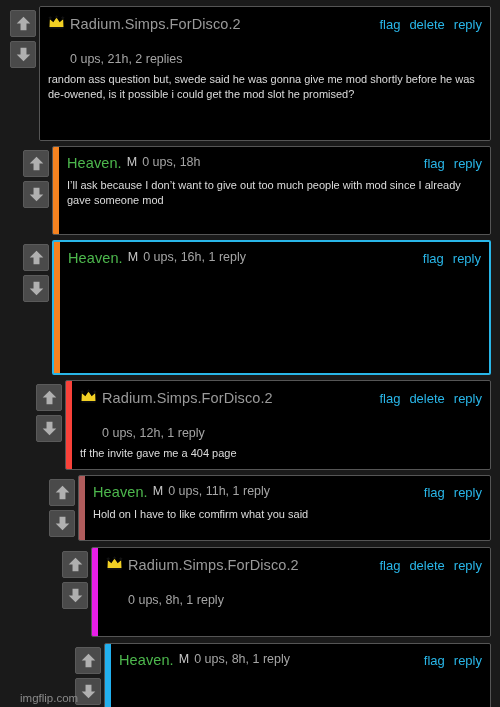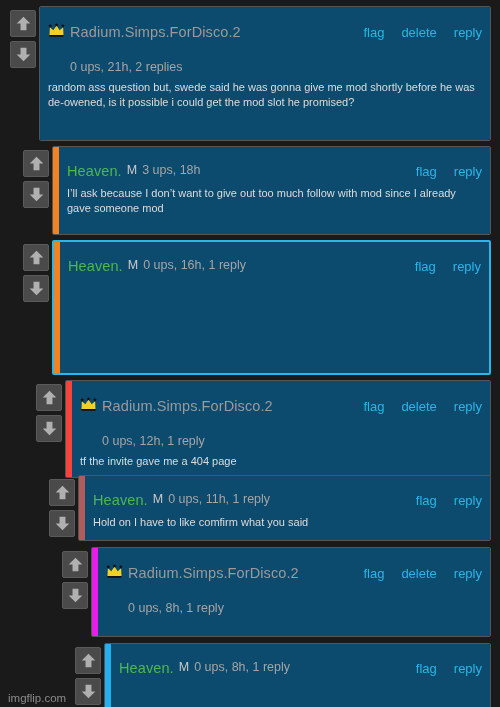--- a/index.html
+++ b/index.html
@@ -36,22 +36,22 @@
   }
   .vote-btn svg { display:block; }
   .arrow-fill { fill: #b0b0b0; }
 
   
   .accent { flex: 0 0 auto; width: 6px; }
 
   
   .cbody {
     flex: 1 1 auto;
-    background: #0c4a6e;
-    padding: 15px 8px 8px 8px;
+    background: #000000;
+    padding: 7px 8px 8px 8px;
     min-width: 0;
     display: flex;
     flex-direction: column;
   }
   .shell {
     display: flex;
     background: #3a3a3a;
     border: 1px solid #555;
     border-radius: 2px;
     overflow: hidden;
@@ -79,41 +79,41 @@
     font-size: 14.5px;
     color: #9a9a9a;
     letter-spacing: .1px;
   }
   .uname.mod { color: #4db84d; }
   .mbadge { font-size: 12.5px; color: #c9c9c9; }
   .meta { font-size: 12.5px; color: #a5a5a5; }
   .meta.below { display: block; padding-left: 22px; margin-top: 18px; }
 
   .actions {
-    display: flex; gap: 17px;
+    display: flex; gap: 9px;
     margin-left: auto;
     flex: 0 0 auto;
   }
   .actions span {
     font-size: 13px;
     color: #29b6e8;
   }
 
   .ctext {
     font-size: 11px;
     color: #dcdcdc;
     line-height: 1.32;
     margin-top: 6px;
     white-space: pre-wrap;
     word-wrap: break-word;
   }
 
   .watermark {
     position: absolute;
-    left: 8px; bottom: 3px;
+    left: 20px; bottom: 3px;
     font-size: 11.5px;
     color: #8a8a8a;
     z-index: 5;
   }
 </style>
 </head>
 <body>
 
 <div id="thread">
     <div class="comment" style="top: 6px; left: 6px; min-height: 135px;">
@@ -166,28 +166,28 @@
           </svg>
         </div>
       </div>
       <div class="shell">
         <div class="accent" style="background: rgb(245, 130, 32);"></div>
         <div class="cbody">
           <div class="chead">
             <div class="chead-left">
               <span class="uname mod">Heaven.</span>
               <span class="mbadge">M</span>
-              <span class="meta">3 ups, 18h</span>
-            </div>
-            <div class="actions">
-              <span>flag</span>
-              <span>reply</span>
-            </div>
-          </div>
-          <div class="ctext">I’ll ask because I don’t want to give out too much follow with mod since I already gave someone mod</div>
+              <span class="meta">0 ups, 18h</span>
+            </div>
+            <div class="actions">
+              <span>flag</span>
+              <span>reply</span>
+            </div>
+          </div>
+          <div class="ctext">I’ll ask because I don’t want to give out too much people with mod since I already gave someone mod</div>
         </div>
       </div>
     </div>
     <div class="comment" style="top: 240px; left: 19px; min-height: 135px;">
       <div class="votes">
         <div class="vote-btn">
           <svg width="17" height="17" viewBox="0 0 20 20" aria-hidden="true">
             <path class="arrow-fill" d="M10 2 L18 10 L13.5 10 L13.5 18 L6.5 18 L6.5 10 L2 10 Z"></path>
           </svg>
         </div>

